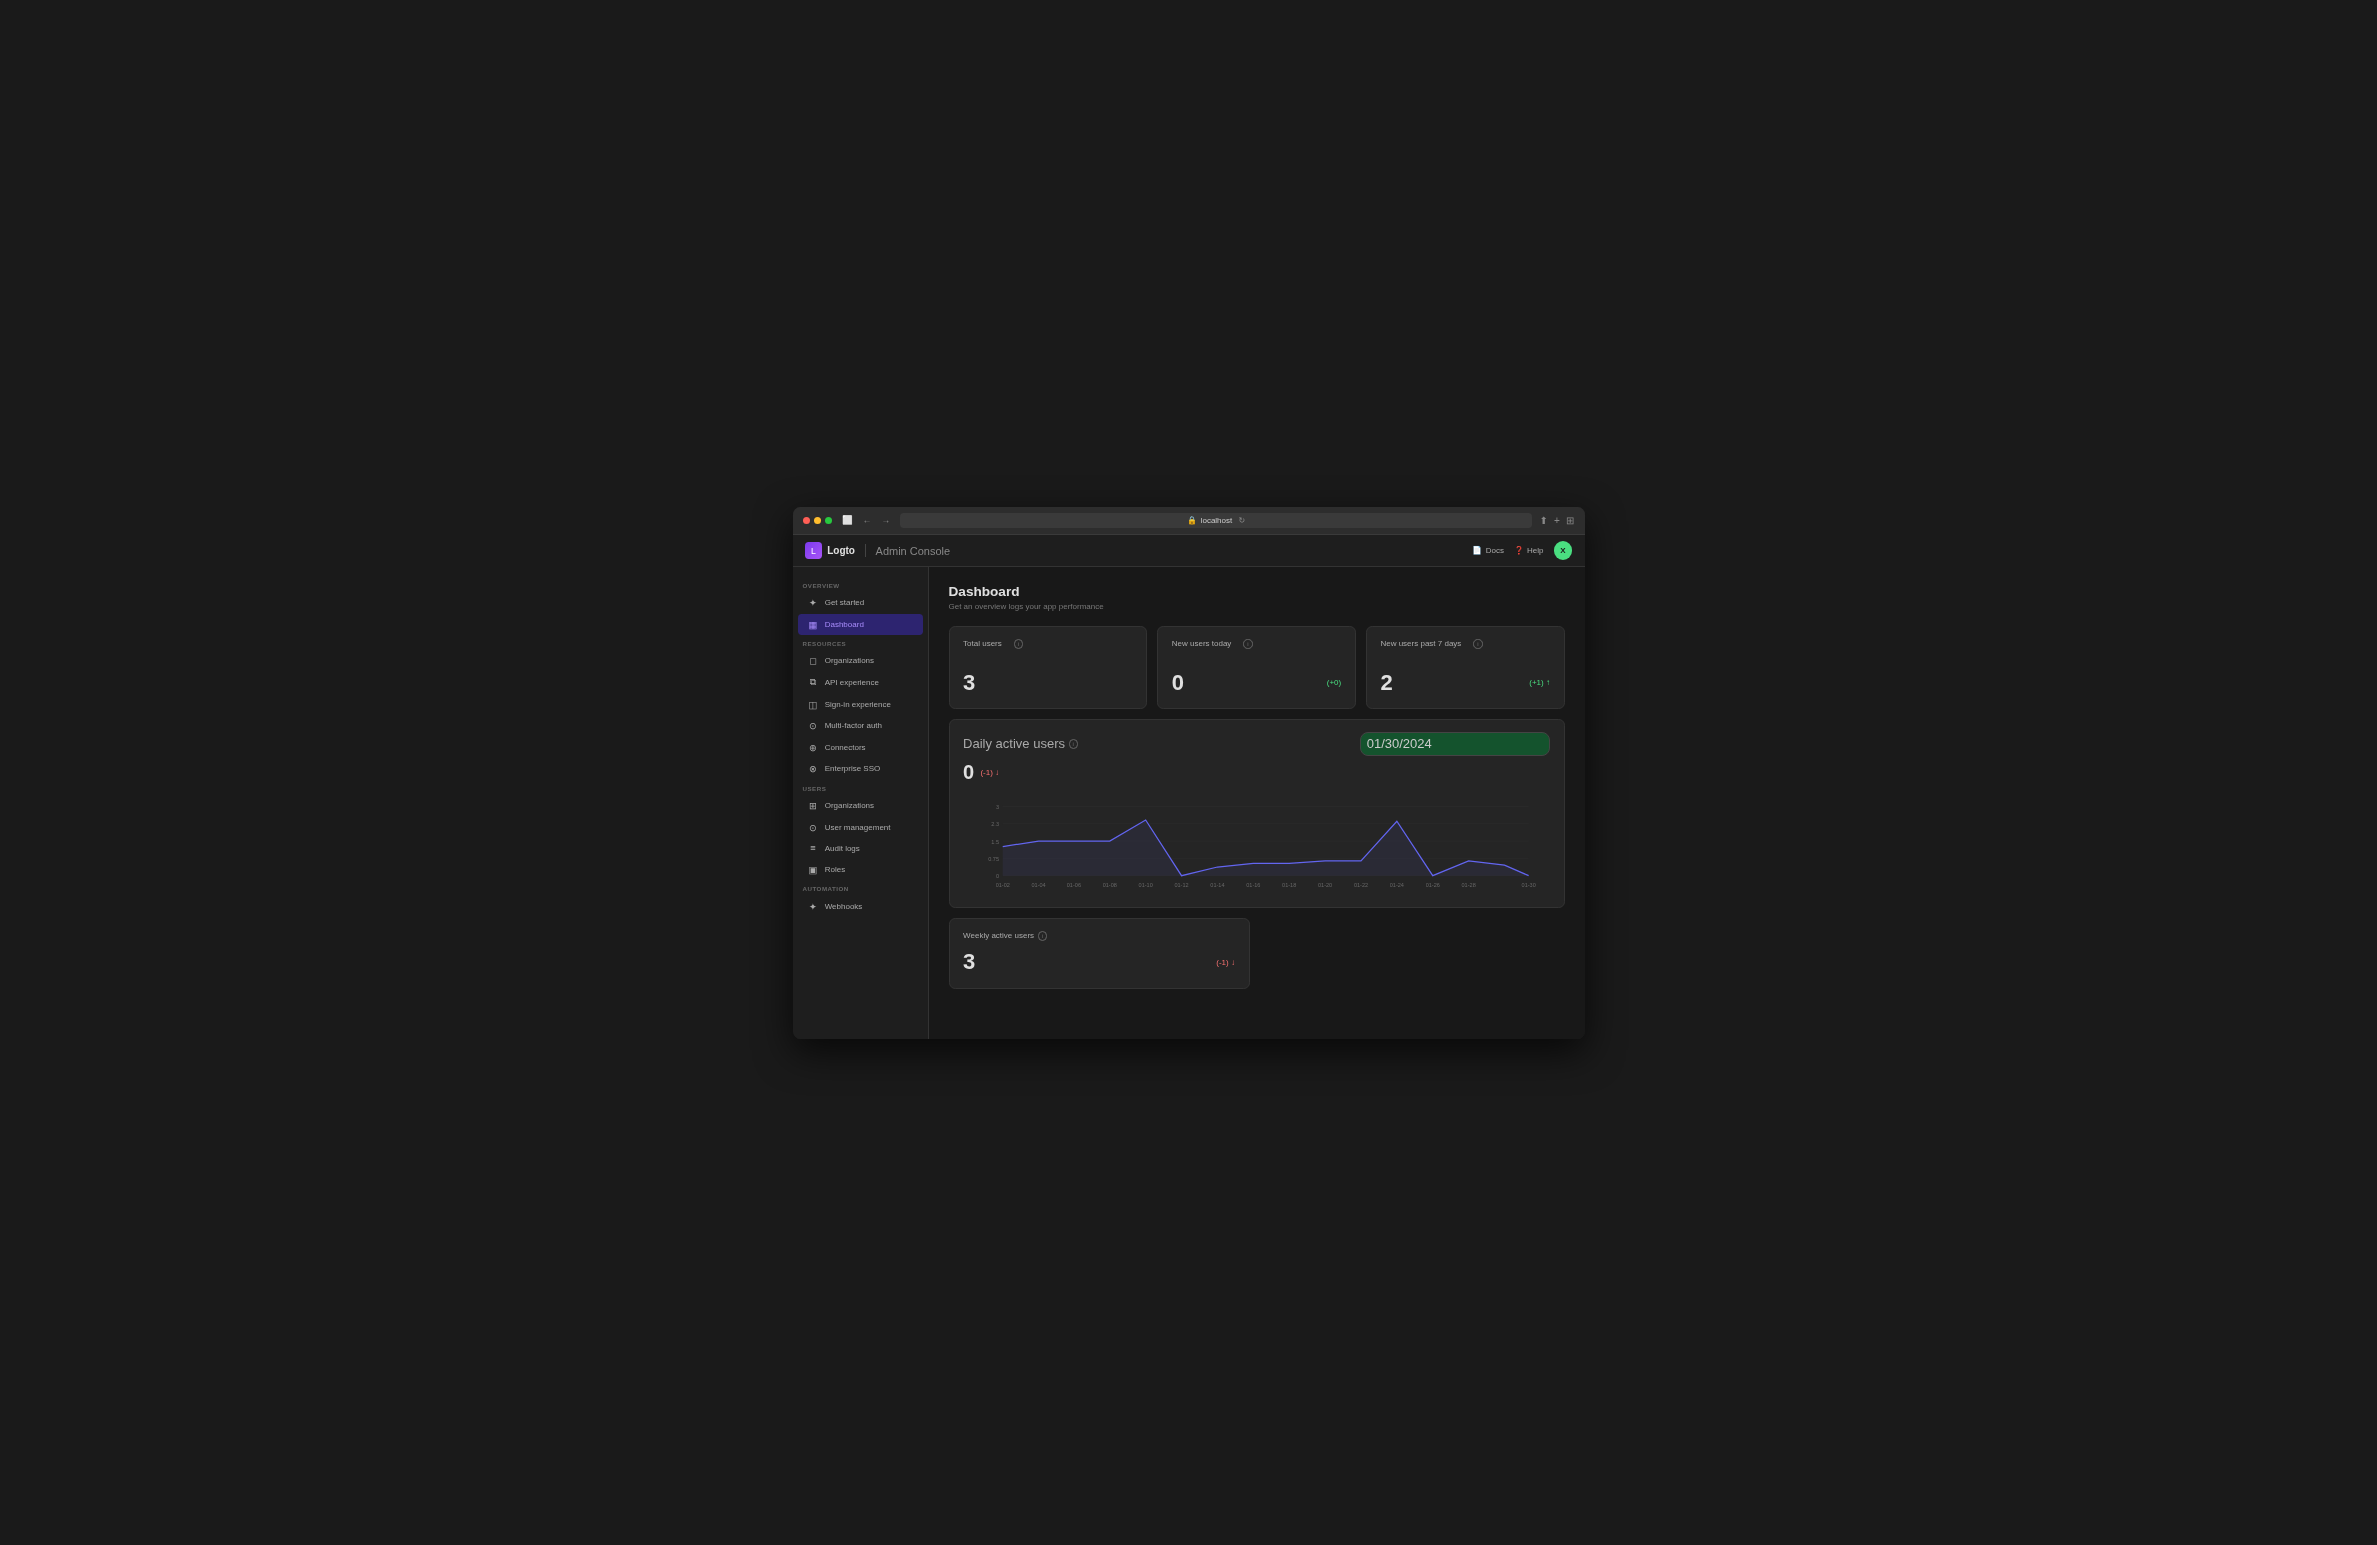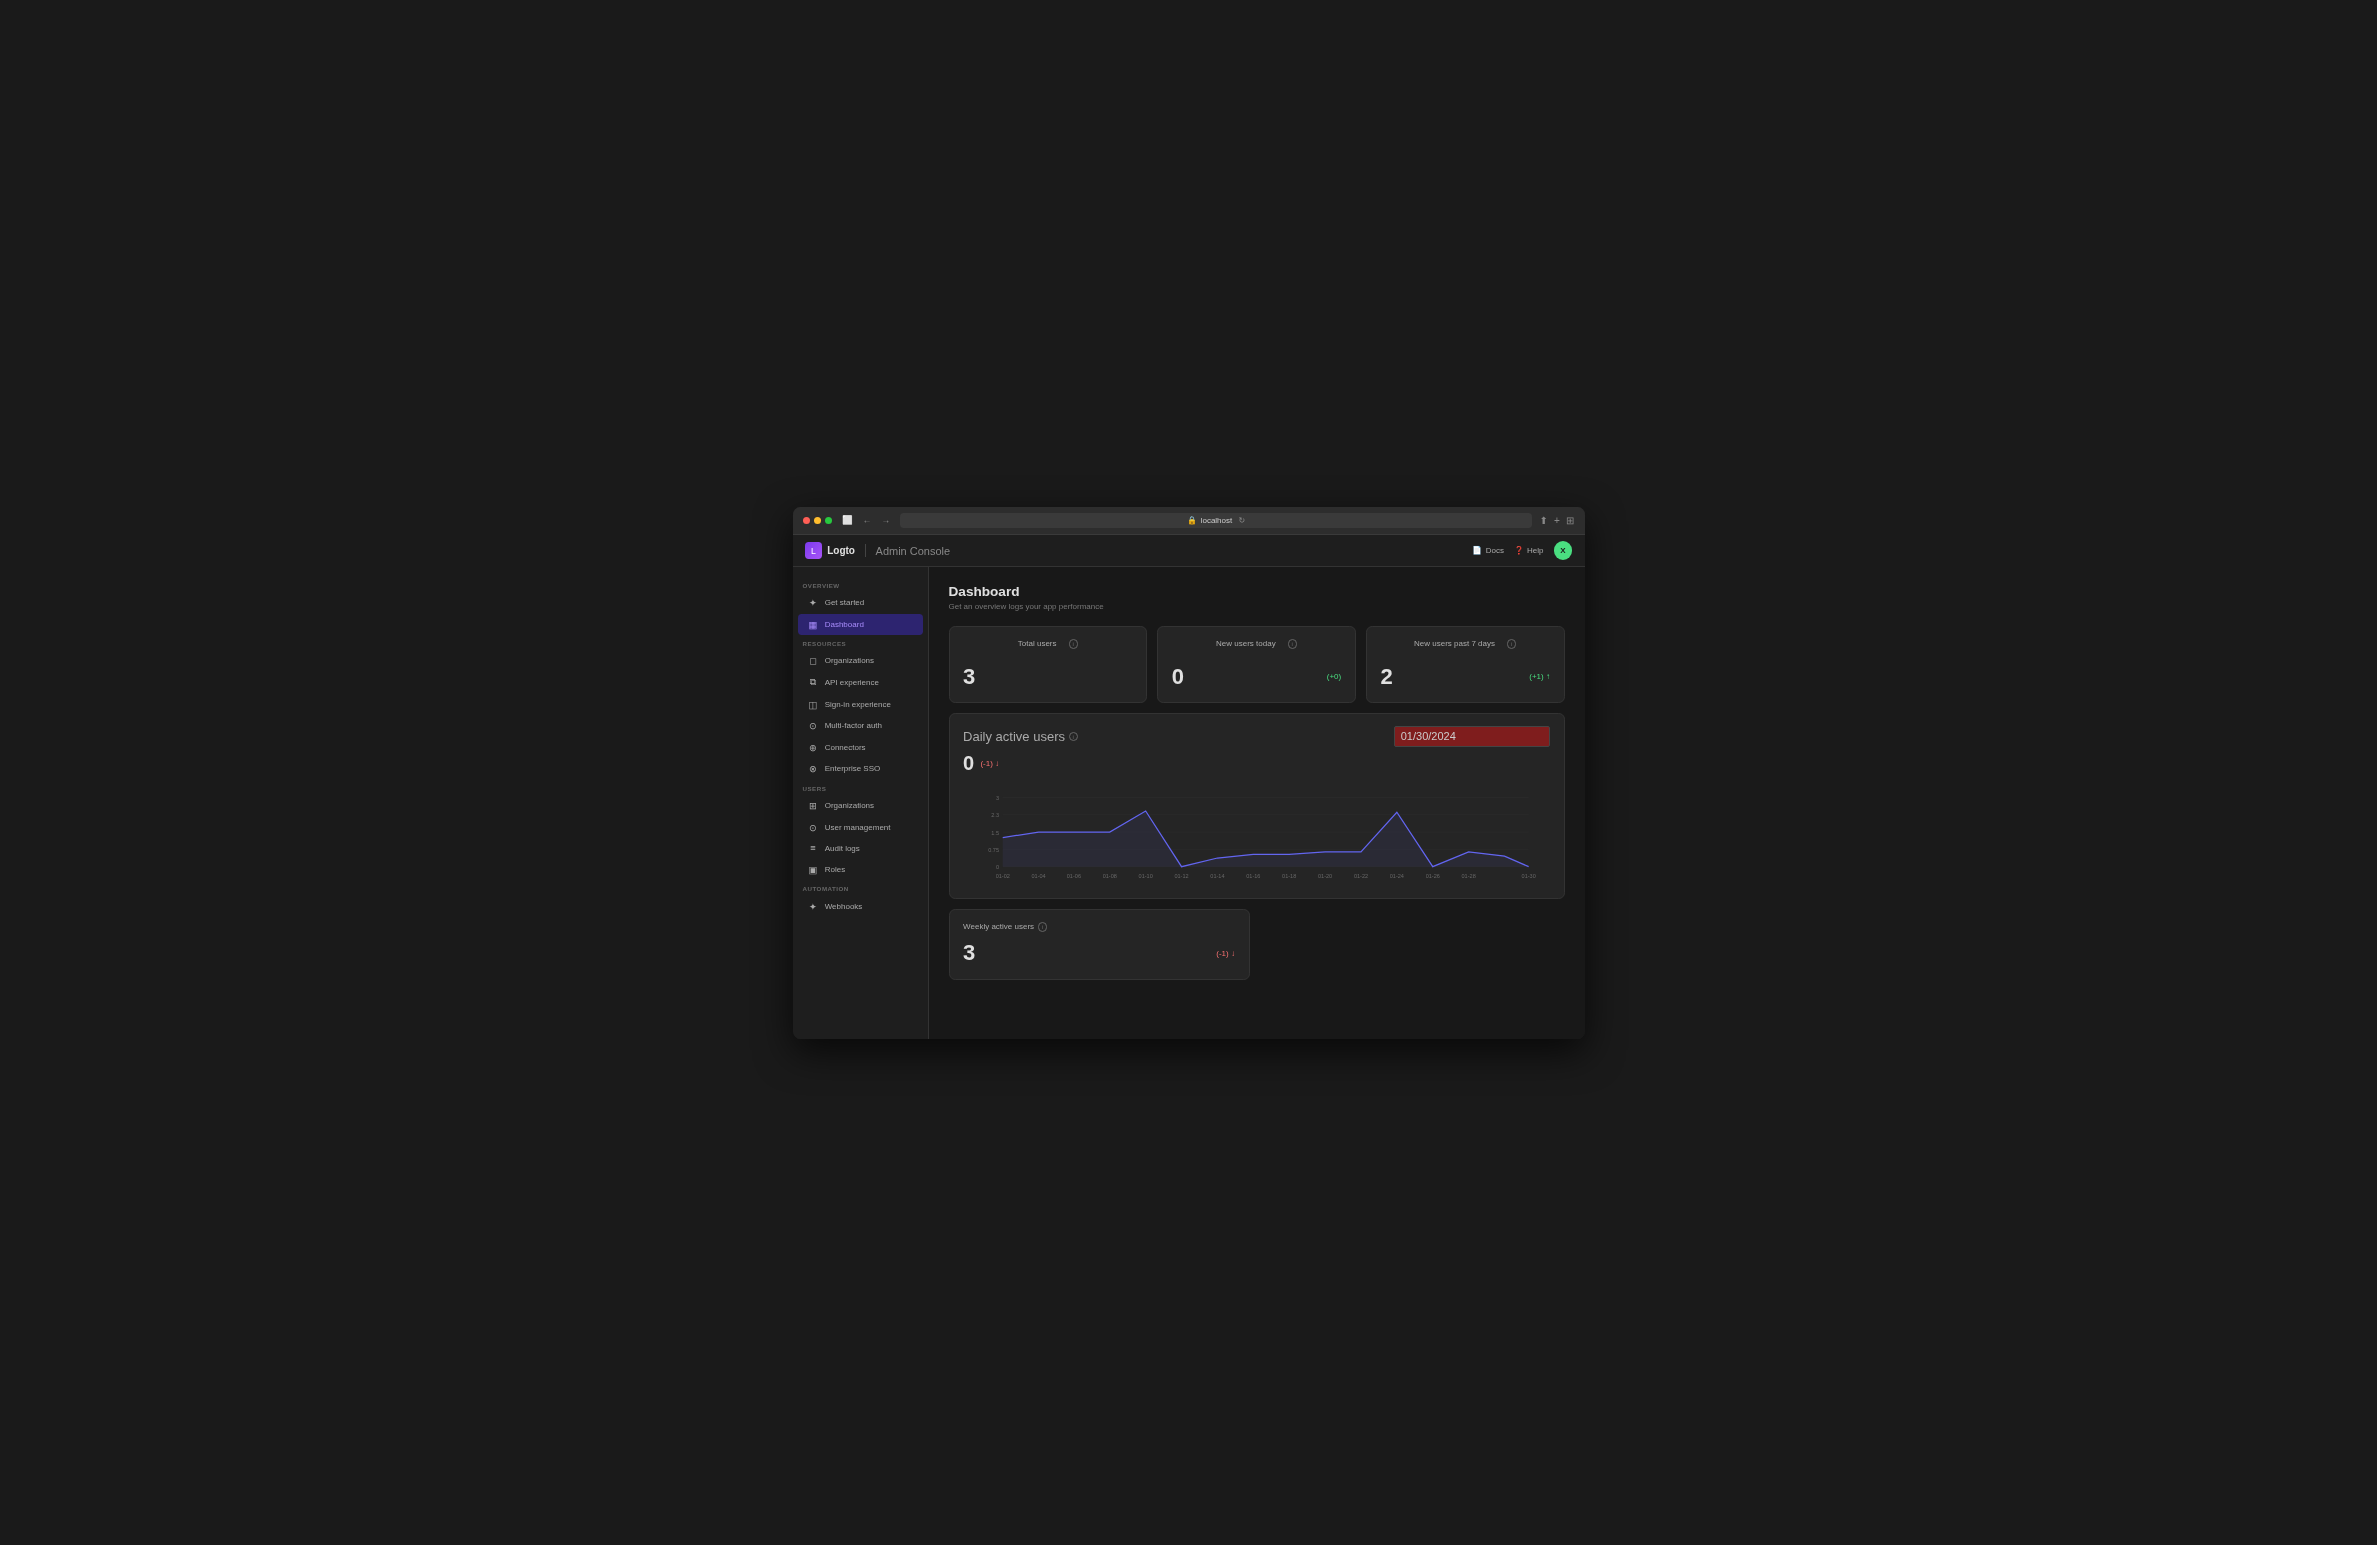--- a/index.html
+++ b/index.html
@@ -116,21 +116,21 @@
     
     .stats-row {
       display: grid; grid-template-columns: repeat(3, 1fr); gap: 10px; margin-bottom: 10px;
     }
     .stat-card {
       background: #252525; border-radius: 6.2px; padding: 12.4px 13.6px;
       border: 0.6px solid #333;
     }
     .stat-card-header {
       display: flex; align-items: center; gap: 12px;
-      font-size: 8px; color: #aaa; margin-bottom: 15px; justify-content: center;
+      font-size: 8px; color: #aaa; margin-bottom: 21px;
     }
     .info-icon {
       width: 9.3px; height: 9.3px; border-radius: 50%; border: 0.6px solid #666;
       display: flex; align-items: center; justify-content: center;
       font-size: 6.2px; color: #666; cursor: pointer; flex-shrink: 0;
     }
     .stat-card-value { font-size: 22px; font-weight: 600; color: #e0e0e0; }
     .stat-card-footer { display: flex; align-items: center; justify-content: flex-end; }
     .stat-change { font-size: 8px; }
     .stat-change.positive { color: #4ade80; }
@@ -141,22 +141,22 @@
       background: #252525; border-radius: 6.2px; padding: 12.4px 13.6px;
       border: 0.6px solid #333; margin-bottom: 10px;
     }
     .chart-card-header {
       display: flex; align-items: center; justify-content: space-between;
       margin-bottom: 5px;
     }
     .chart-title-area { display: flex; align-items: center; gap: 3.7px; }
     .chart-title { font-size: 13px; color: #aaa; }
     .chart-date-input {
-      background: #7f1d1d; border: 0.6px solid #444; border-radius: 2px;
-      color: #ccc; font-size: 11px; padding: 3.1px 6.2px; cursor: pointer;
+      background: #14532d; border: 0.6px solid #444; border-radius: 8px;
+      color: #ccc; font-size: 13px; padding: 3.1px 6.2px; cursor: pointer;
     }
     .chart-value-row { display: flex; align-items: center; gap: 6.2px; margin-bottom: 10px; }
     .chart-main-value { font-size: 20px; font-weight: 600; color: #e0e0e0; }
     .chart-change { font-size: 8px; }
     .chart-change.negative { color: #f87171; }
 
     
     .chart-svg-container { width: 100%; }
     svg.chart { width: 100%; height: 99px; }
 

